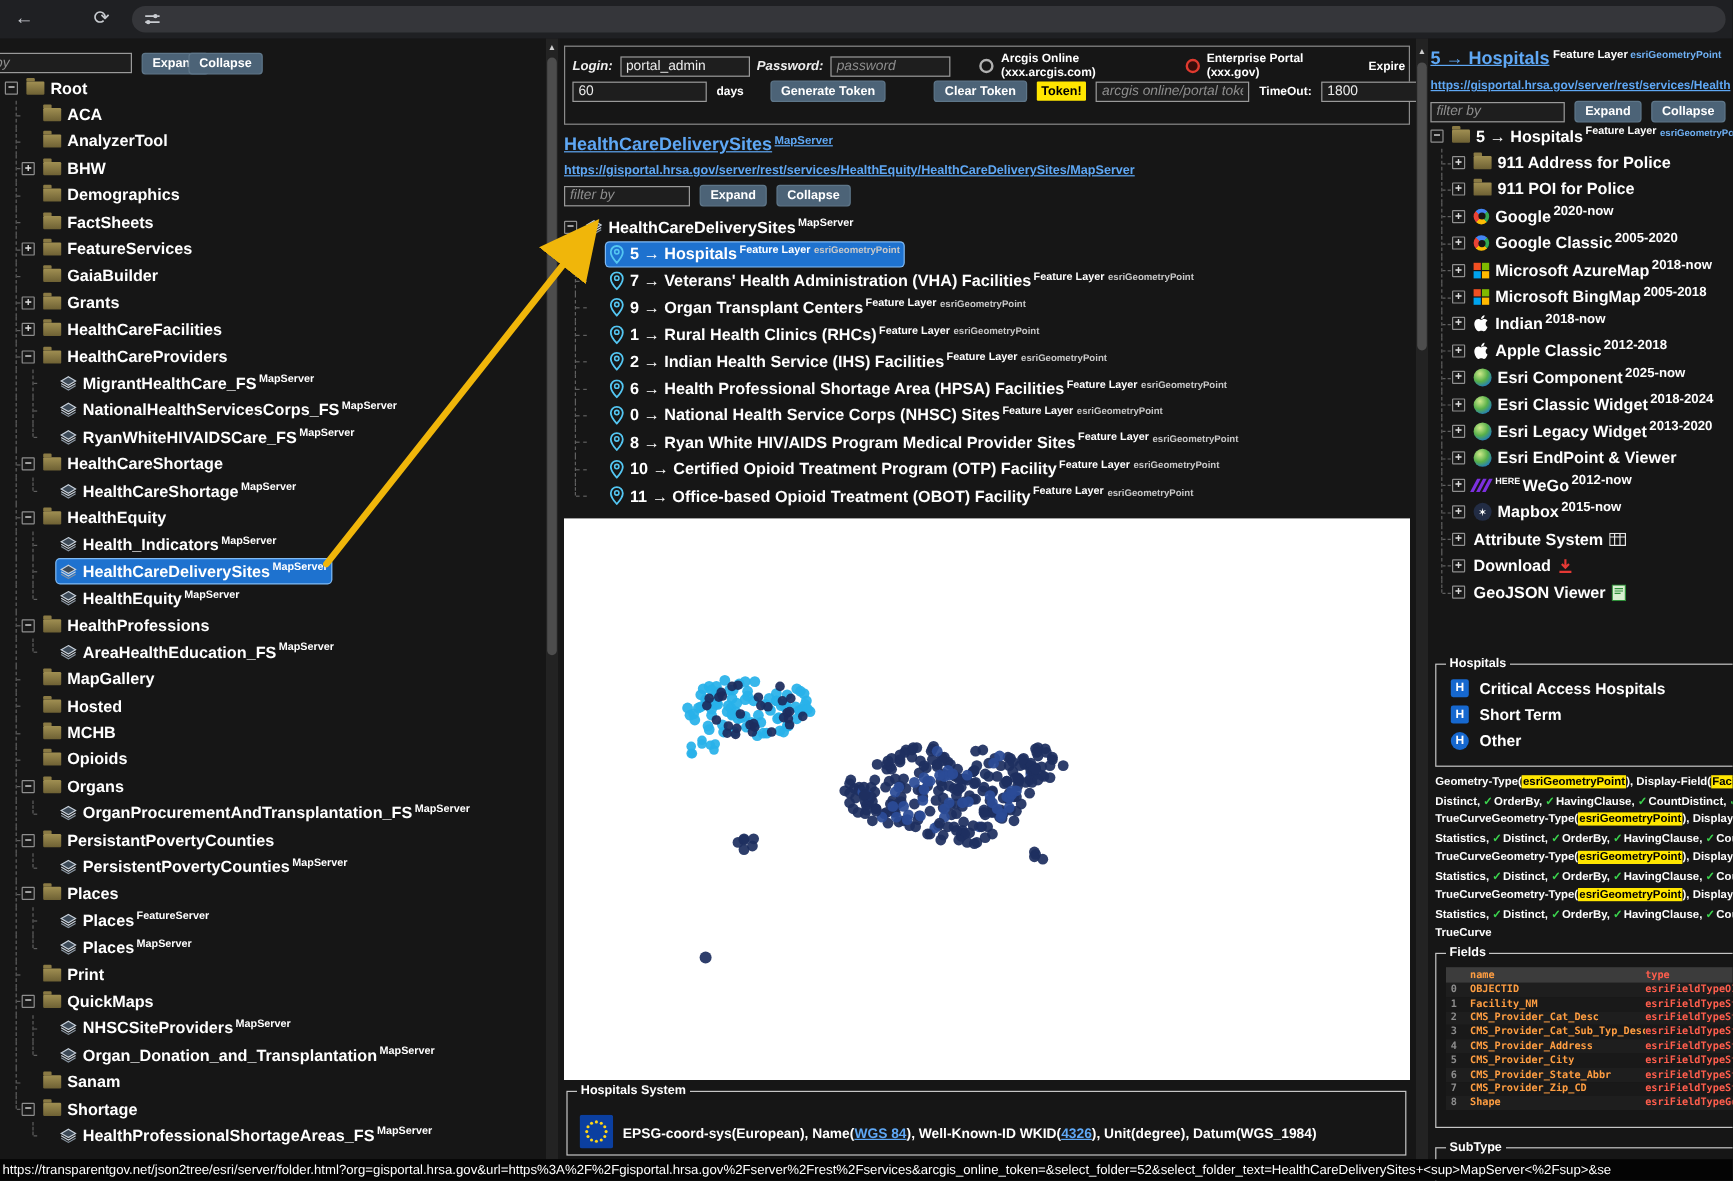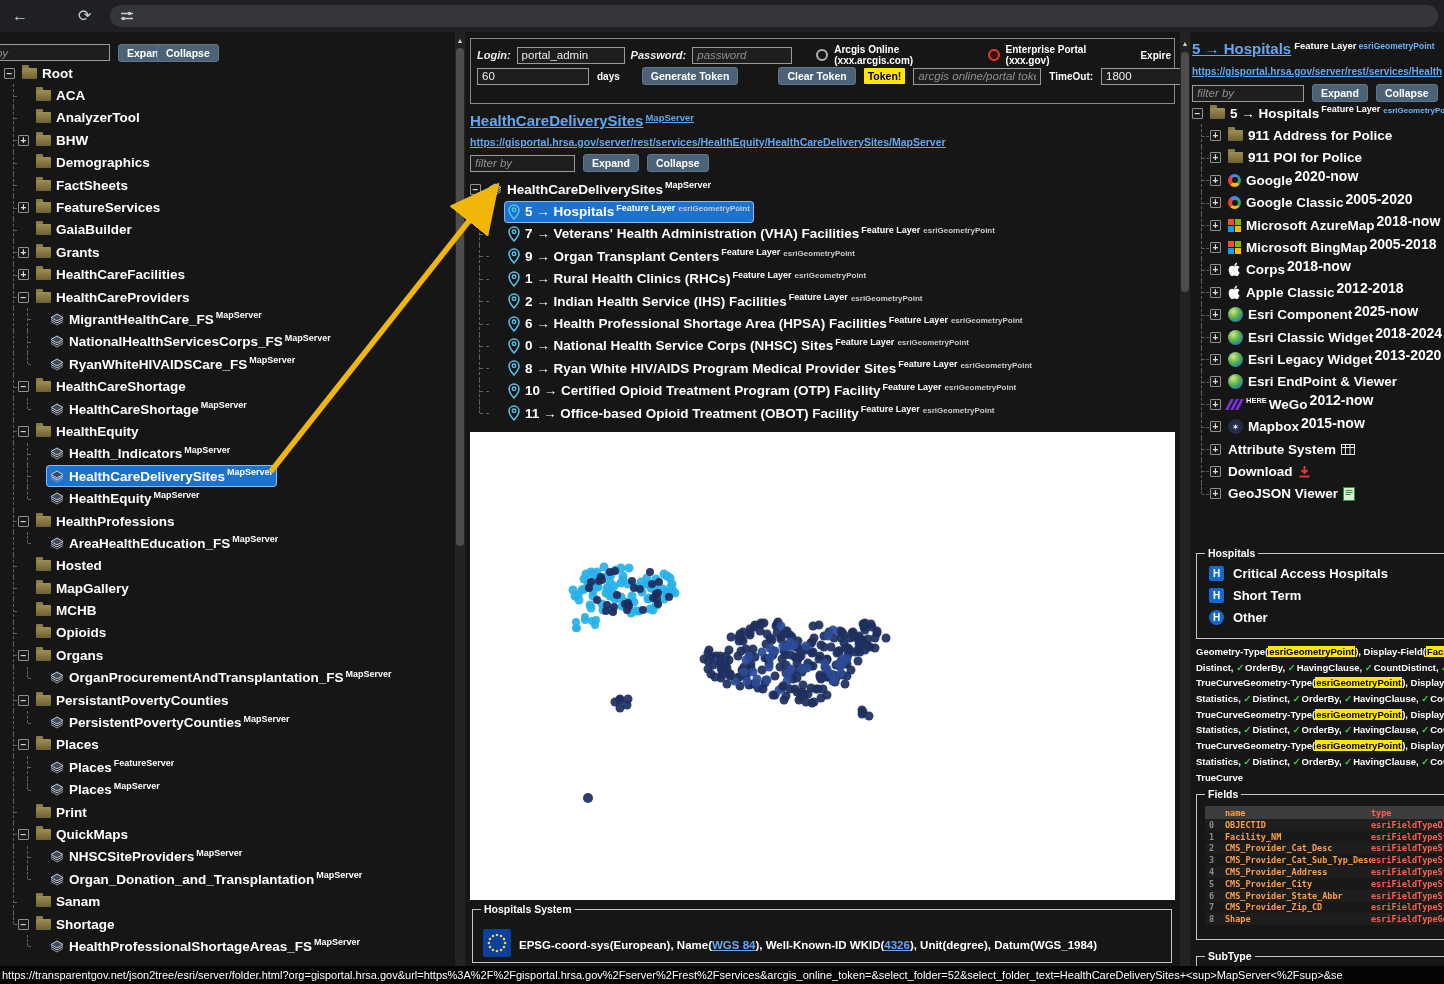--- a/index.html
+++ b/index.html
@@ -43,21 +43,21 @@
 .conn::after{content:"";position:absolute;left:10px;right:1px;top:50%;border-top:1px dashed #606060}
 .exp{flex:none;width:11px;height:11px;margin-right:4px;border:1px solid #8f8f8f;background:#191919;color:#ddd;font:700 10px/9px "Liberation Sans",sans-serif;text-align:center;border-radius:1px;cursor:pointer}
 .expspace{flex:none;width:15px}
 .rowbox{display:inline-flex;align-items:center;padding:0 3px;height:20px;border-radius:3px}
 .rowbox.sel{background:#1e72cf;box-shadow:0 0 0 1px #80bbf5}
 .ic{flex:none;margin-right:5px;display:inline-flex;align-items:center}
 .lbl{color:#fff;font-size:13.5px;font-weight:600}
 .sup{font-weight:700;margin-left:2px;position:relative}
 .s9w{color:#fff;font-size:9px;top:-4px}
 .s8g{color:#c9c9c9;font-size:8px;top:-3px;margin-left:3px}
-.s8w{color:#fff;font-size:14px;top:-4px}
+.s8w{color:#fff;font-size:11px;top:-4px}
 .s8b{color:#6fb1f5;font-size:8px;top:-3px;margin-left:3px}
 .pre{color:#fff;font-size:7.5px;font-weight:700;margin-right:2px;align-self:flex-start;margin-top:2px}
 
 
 .i-folder{width:15px;height:11px;background:linear-gradient(#a08f52,#6e6134);border-radius:1px;position:relative;display:inline-block}
 .i-folder::before{content:"";position:absolute;top:-3px;left:0;width:7px;height:3px;background:#8a7a44;border-radius:1px 1px 0 0}
 .i-google{width:13px;height:13px;border-radius:50%;background:conic-gradient(from -45deg,#4285f4 0 25%,#34a853 25% 50%,#fbbc05 50% 75%,#ea4335 75% 100%);position:relative;display:inline-block}
 .i-google::after{content:"";position:absolute;inset:3.5px;background:#161616;border-radius:50%}
 .i-ms{width:13px;height:13px;display:inline-grid;grid-template-columns:6px 6px;grid-template-rows:6px 6px;gap:1px}
 .i-ms i{display:block}
@@ -401,31 +401,31 @@
             <span class="sup s9w">MapServer</span>
           </span>
         </div>
         <div class="trow">
           <span class="cell conn" style="width: 14px;"></span>
           <span class="expspace"></span>
           <span class="rowbox">
             <span class="ic">
               <span class="i-folder"></span>
             </span>
+            <span class="lbl">MapGallery</span>
+          </span>
+        </div>
+        <div class="trow">
+          <span class="cell conn" style="width: 14px;"></span>
+          <span class="expspace"></span>
+          <span class="rowbox">
+            <span class="ic">
+              <span class="i-folder"></span>
+            </span>
             <span class="lbl">Hosted</span>
-          </span>
-        </div>
-        <div class="trow">
-          <span class="cell conn" style="width: 14px;"></span>
-          <span class="expspace"></span>
-          <span class="rowbox">
-            <span class="ic">
-              <span class="i-folder"></span>
-            </span>
-            <span class="lbl">MapGallery</span>
           </span>
         </div>
         <div class="trow">
           <span class="cell conn" style="width: 14px;"></span>
           <span class="expspace"></span>
           <span class="rowbox">
             <span class="ic">
               <span class="i-folder"></span>
             </span>
             <span class="lbl">MCHB</span>
@@ -1374,21 +1374,21 @@
         <div class="trow">
           <span class="cell conn" style="width: 18px;"></span>
           <span class="exp">+</span>
           <span class="rowbox">
             <span class="ic">
               <svg width="13" height="15" viewBox="0 0 14 16">
                 <path d="M10.8 8.5c0-1.9 1.6-2.8 1.7-2.9-.9-1.4-2.3-1.5-2.8-1.6-1.2-.1-2.3.7-2.9.7-.6 0-1.5-.7-2.5-.7C3 4 1.8 4.8 1.2 6 0 8.3 1 11.5 2.2 13.3c.6.9 1.3 1.9 2.3 1.8.9 0 1.3-.6 2.4-.6 1.1 0 1.4.6 2.4.6 1 0 1.6-.9 2.2-1.8.7-1 1-2 1-2.1-.1-.1-1.7-.8-1.7-2.7z" fill="#fff"></path>
                 <path d="M9 3c.5-.6.9-1.5.8-2.3-.8 0-1.7.5-2.2 1.2-.5.5-.9 1.4-.8 2.2.9.1 1.7-.5 2.2-1.1z" fill="#fff"></path>
               </svg>
             </span>
-            <span class="lbl">Corps</span>
+            <span class="lbl">Indian</span>
             <span class="sup s8w">2018-now</span>
           </span>
         </div>
         <div class="trow">
           <span class="cell conn" style="width: 18px;"></span>
           <span class="exp">+</span>
           <span class="rowbox">
             <span class="ic">
               <svg width="13" height="15" viewBox="0 0 14 16">
                 <path d="M10.8 8.5c0-1.9 1.6-2.8 1.7-2.9-.9-1.4-2.3-1.5-2.8-1.6-1.2-.1-2.3.7-2.9.7-.6 0-1.5-.7-2.5-.7C3 4 1.8 4.8 1.2 6 0 8.3 1 11.5 2.2 13.3c.6.9 1.3 1.9 2.3 1.8.9 0 1.3-.6 2.4-.6 1.1 0 1.4.6 2.4.6 1 0 1.6-.9 2.2-1.8.7-1 1-2 1-2.1-.1-.1-1.7-.8-1.7-2.7z" fill="#fff"></path>

